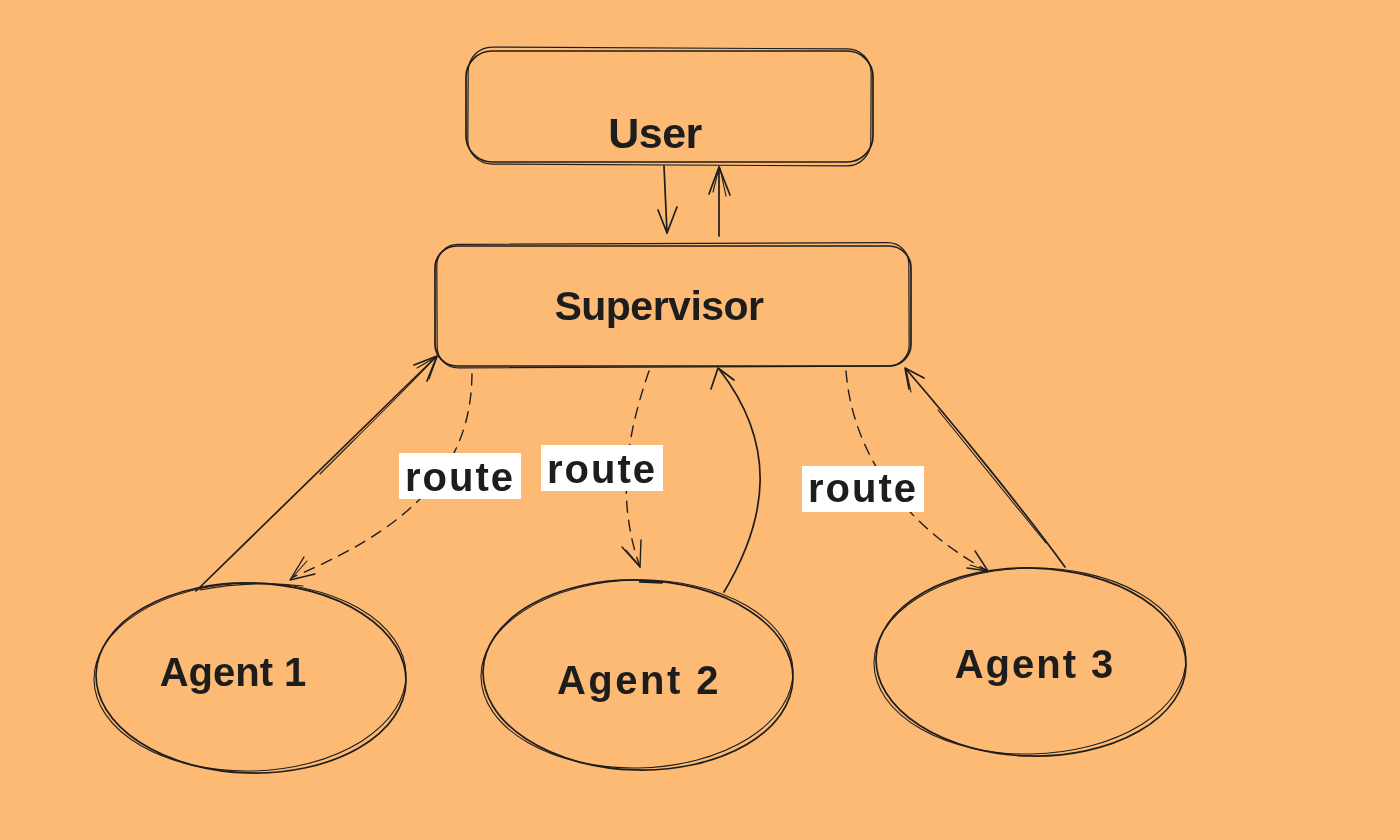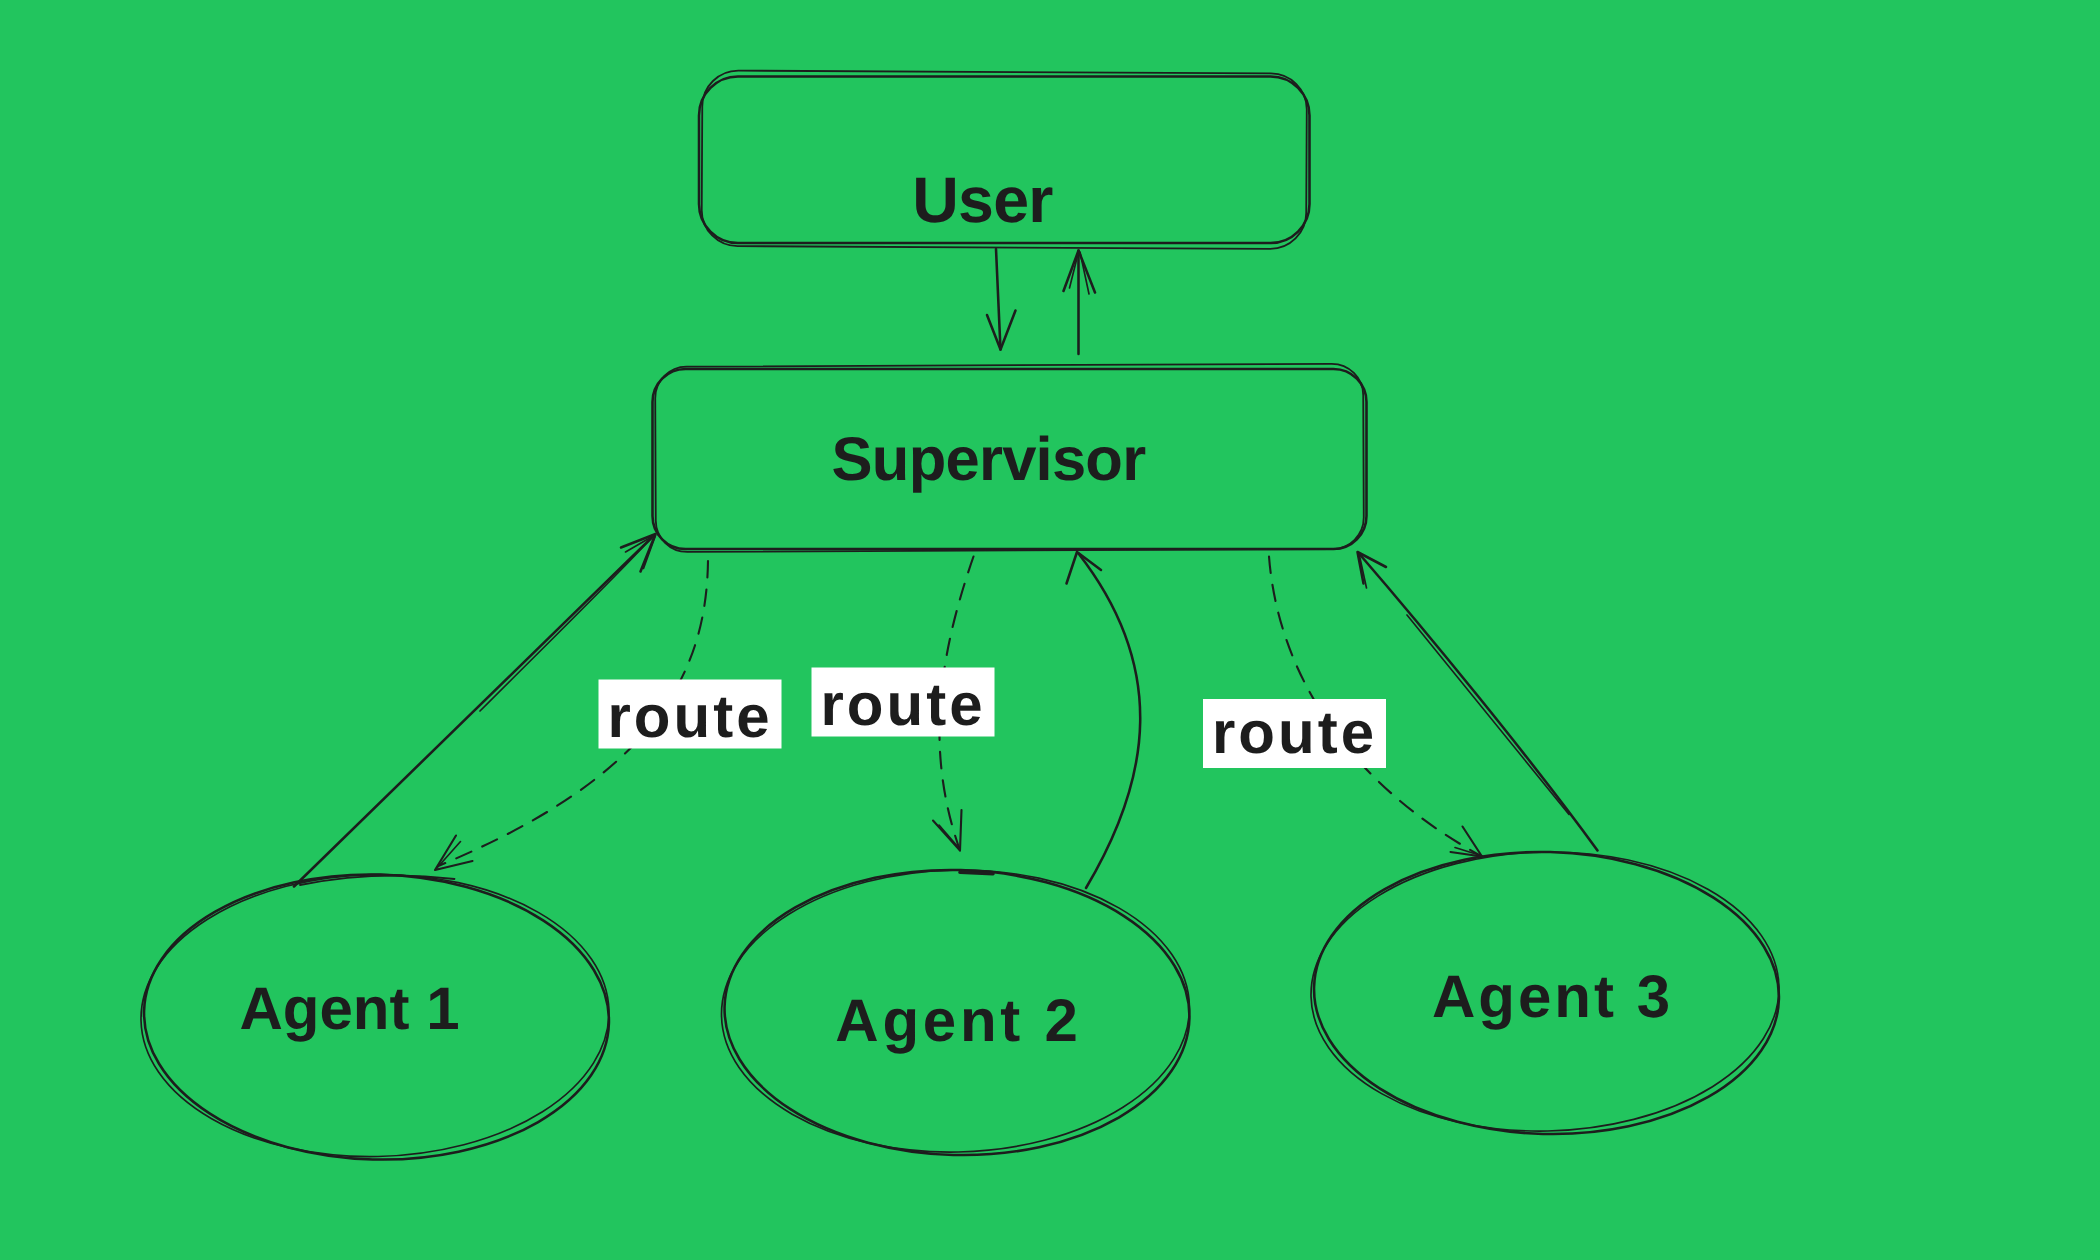--- a/index.html
+++ b/index.html
@@ -1,16 +1,16 @@
 <!DOCTYPE html>
 <html><head>
 <meta charset="utf-8">
 <style>
   html,body{margin:0;padding:0;background:#fff;}
-  .wrap{width:1400px;height:840px;position:relative;overflow:hidden;background:#22c55e;}
+  .wrap{width:1400px;height:840px;position:relative;overflow:hidden;background:#fdba74;}
   text{font-family:"Liberation Sans",sans-serif;font-weight:700;fill:#1d1d1d;}
 </style>
 </head>
 <body>
 <div class="wrap">
 <svg width="1400" height="840" viewBox="0 0 1400 840" fill="none" stroke="#1d1d1d" stroke-width="1.7" stroke-linecap="round" stroke-linejoin="round">
 
   <g id="userbox">
     <rect x="466" y="51" width="407" height="111" rx="26" ry="26"></rect>
     <rect x="468" y="48" width="403" height="117" rx="24" ry="24" transform="rotate(0.3 670 106)" stroke-width="1.2"></rect>

